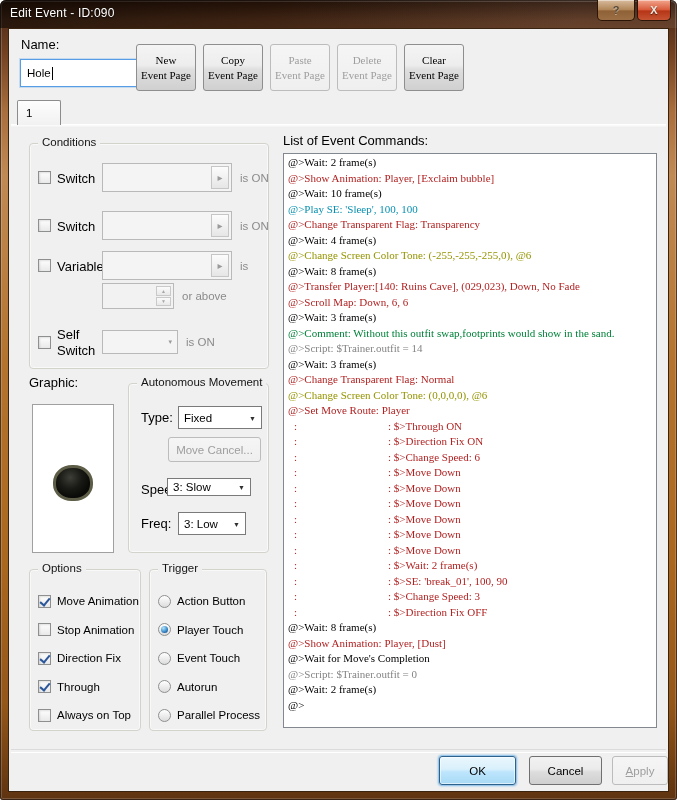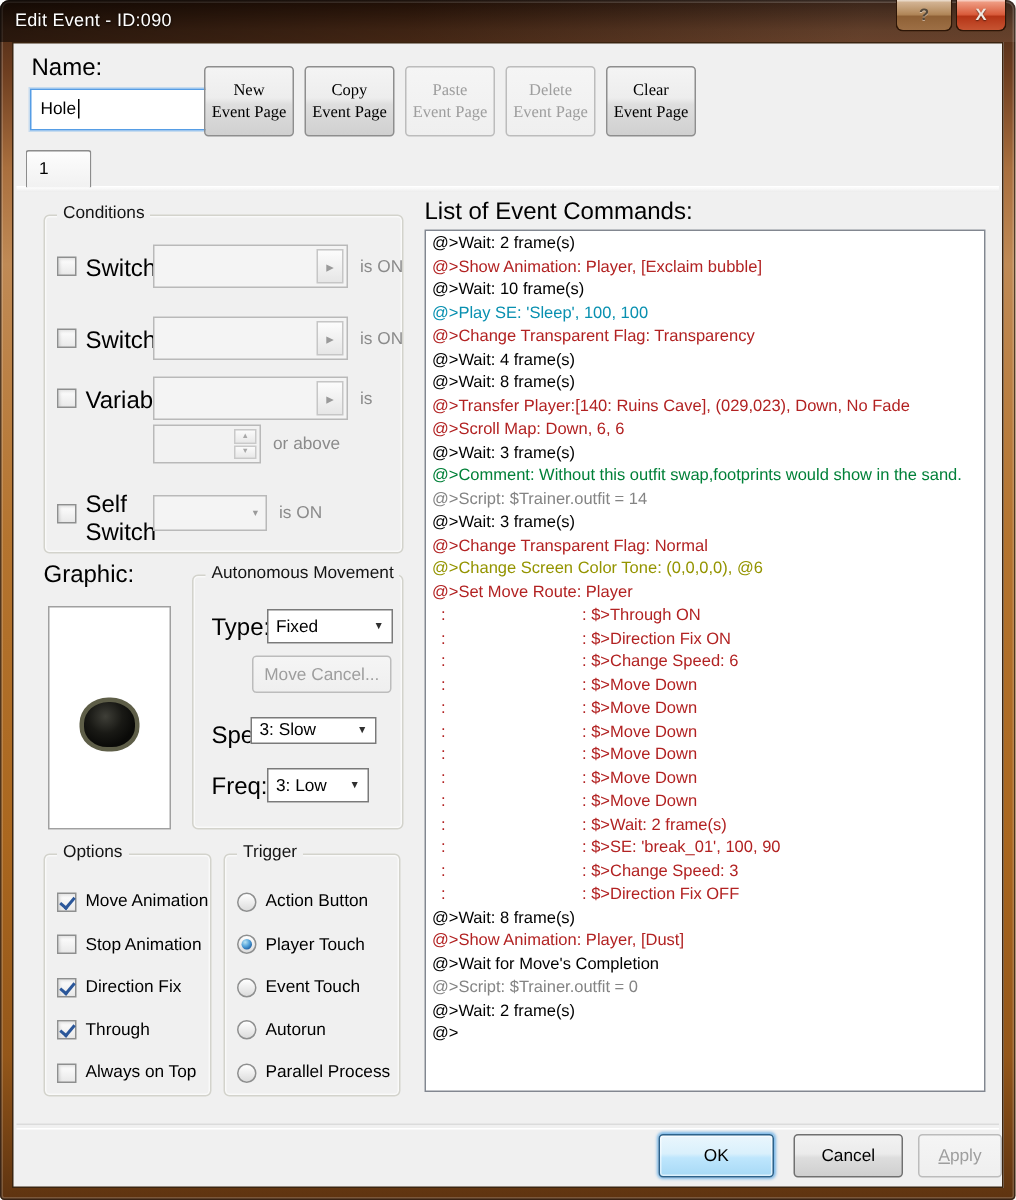--- a/index.html
+++ b/index.html
@@ -14,21 +14,21 @@
     text-shadow:0 1px 2px rgba(0,0,0,.85);white-space:nowrap;}
   .tb-btn{position:absolute;top:0;height:21px;border:1px solid #2d1607;border-top:none;
     border-radius:0 0 5px 5px;box-shadow:inset 0 1px 0 rgba(255,255,255,.45);
     text-align:center;font-size:11px;font-weight:bold;line-height:20px;cursor:default;box-sizing:border-box;}
   .tb-btn.help{left:597px;width:38px;background:linear-gradient(#d8bb9d,#b18759 48%,#8f6136 55%,#9d6f45);
     color:#54493c;text-shadow:0 1px 0 rgba(255,255,255,.45);}
   .tb-btn.close{left:637px;width:34px;background:linear-gradient(#f2a68e,#d95c3c 48%,#b53517 55%,#c65432);
     color:#efe9e2;text-shadow:0 1px 1px rgba(0,0,0,.55);}
   .client{position:absolute;left:8px;top:28px;width:661px;height:764px;background:#F0F0F0;
     border:1px solid #3a2410;box-sizing:border-box;}
-  .lbl{position:absolute;font-size:16px;color:#000;white-space:nowrap;}
+  .lbl{position:absolute;font-size:13px;color:#000;white-space:nowrap;}
   .suffix{position:absolute;font-size:11.5px;color:#8b8b8b;white-space:nowrap;}
   .text-input{position:absolute;left:11px;top:30px;width:130px;height:28px;background:#fff;
     border:1px solid #569DE5;box-shadow:0 0 0 1px rgba(120,180,235,.35);box-sizing:border-box;
     font-size:11.5px;line-height:26px;padding-left:6px;}
   .caret{display:inline-block;width:1px;height:13px;background:#000;vertical-align:middle;margin-left:1px;}
   .btn{position:absolute;box-sizing:border-box;border:1px solid #8E8E8E;border-radius:3px;color:#000;
     background:linear-gradient(#F4F4F4,#EDEDED 45%,#DEDEDE 55%,#D0D0D0);}
   .btn.disabled{background:linear-gradient(#F5F5F5,#EFEFEF);border-color:#BCBCBC;color:#9e9e9e;}
   .page-btn{top:15px;width:60px;height:47px;display:flex;align-items:center;justify-content:center;
     text-align:center;font-size:11px;line-height:1.35;white-space:pre-line;font-family:Liberation Serif, serif;}
@@ -61,21 +61,21 @@
     font-size:5px;color:#a8a8a8;display:flex;align-items:center;justify-content:center;}
   .graphic-box{position:absolute;left:23px;top:375px;width:82px;height:149px;background:#fff;
     border:1px solid #A0A0A0;box-sizing:border-box;}
   .hole-sprite{position:absolute;left:20px;top:60px;width:40px;height:36px;box-sizing:border-box;
     border:3px solid #5E5E48;border-radius:48% 48% 46% 46%;
     background:radial-gradient(circle at 42% 32%, #3f3f38 0%, #191915 40%, #0a0a08 70%);}
   .group-body{position:absolute;left:8px;top:24px;right:2px;}
   .opt-row{display:flex;align-items:center;gap:6px;height:14px;margin-bottom:14.5px;font-size:11.5px;white-space:nowrap;}
   .opt-row .checkbox{position:relative;flex:0 0 13px;}
   .cmd-list{position:absolute;left:274px;top:124px;width:374px;height:575px;background:#fff;
-    border:1px solid #828790;box-sizing:border-box;overflow:hidden;padding:1px 0 0 4px;font-size:11px;}
+    border:1px solid #828790;box-sizing:border-box;overflow:hidden;padding:1px 0 0 4px;font-size:11px;font-family:Liberation Serif, serif;}
   .cmd{height:15.5px;line-height:15.5px;white-space:pre;}
   .cmd.sub{position:relative;padding-left:100px;}
   .cmd.sub::before{content:":";position:absolute;left:6px;}
   .footer-sep{position:absolute;left:2px;top:720px;width:655px;height:2px;
     border-top:1px solid #DBDBDB;border-bottom:1px solid #FFFFFF;}
   .footer-btn{position:absolute;top:727px;height:29px;box-sizing:border-box;border:1px solid #707070;border-radius:3px;
     background:linear-gradient(#F2F2F2,#EBEBEB 45%,#DDDDDD 55%,#CFCFCF);
     display:flex;align-items:center;justify-content:center;font-size:11.5px;color:#000;}
   .footer-btn span{display:block;}
   .footer-btn.ok{border-color:#2C628B;background:linear-gradient(#EAF6FD,#D9F0FC 45%,#BEE6FD 55%,#A7D9F5);
@@ -241,20 +241,21 @@
     </div>
 
     <span class="lbl" style="left:274px;top:104px">List of Event Commands:</span>
     <div class="cmd-list" id="cmdList">
         <div class="cmd" style="color: rgb(0, 0, 0);">@&gt;Wait: 2 frame(s)</div>
         <div class="cmd" style="color: rgb(178, 34, 34);">@&gt;Show Animation: Player, [Exclaim bubble]</div>
         <div class="cmd" style="color: rgb(0, 0, 0);">@&gt;Wait: 10 frame(s)</div>
         <div class="cmd" style="color: rgb(8, 144, 176);">@&gt;Play SE: 'Sleep', 100, 100</div>
         <div class="cmd" style="color: rgb(178, 34, 34);">@&gt;Change Transparent Flag: Transparency</div>
         <div class="cmd" style="color: rgb(0, 0, 0);">@&gt;Wait: 4 frame(s)</div>
+        <div class="cmd" style="color: rgb(148, 148, 0);">@&gt;Change Screen Color Tone: (-255,-255,-255,0), @6</div>
         <div class="cmd" style="color: rgb(0, 0, 0);">@&gt;Wait: 8 frame(s)</div>
         <div class="cmd" style="color: rgb(178, 34, 34);">@&gt;Transfer Player:[140: Ruins Cave], (029,023), Down, No Fade</div>
         <div class="cmd" style="color: rgb(178, 34, 34);">@&gt;Scroll Map: Down, 6, 6</div>
         <div class="cmd" style="color: rgb(0, 0, 0);">@&gt;Wait: 3 frame(s)</div>
         <div class="cmd" style="color: rgb(0, 128, 56);">@&gt;Comment: Without this outfit swap,footprints would show in the sand.</div>
         <div class="cmd" style="color: rgb(132, 132, 132);">@&gt;Script: $Trainer.outfit = 14</div>
         <div class="cmd" style="color: rgb(0, 0, 0);">@&gt;Wait: 3 frame(s)</div>
         <div class="cmd" style="color: rgb(178, 34, 34);">@&gt;Change Transparent Flag: Normal</div>
         <div class="cmd" style="color: rgb(148, 148, 0);">@&gt;Change Screen Color Tone: (0,0,0,0), @6</div>
         <div class="cmd" style="color: rgb(178, 34, 34);">@&gt;Set Move Route: Player</div>

